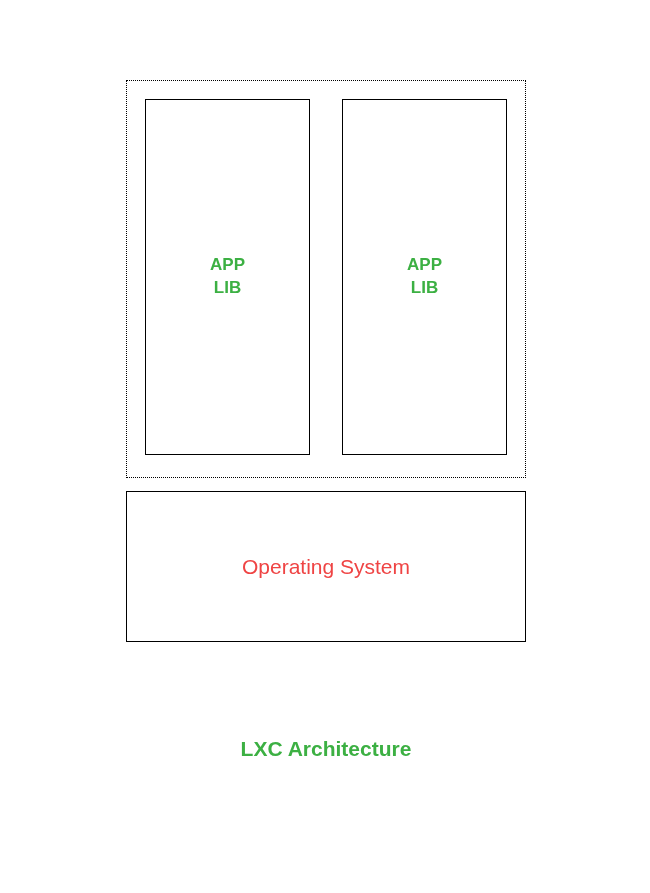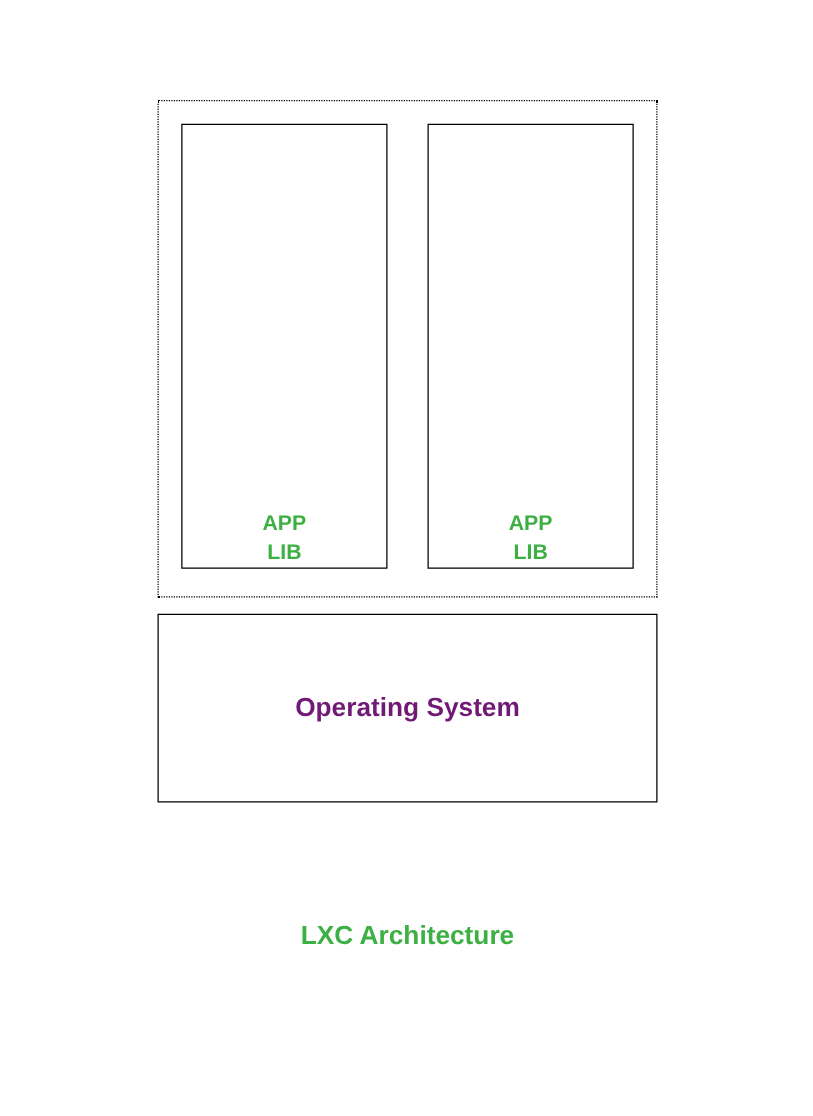--- a/index.html
+++ b/index.html
@@ -26,41 +26,41 @@
     display: flex;
     justify-content: space-between;
   }
   .app-box {
     border: 1px solid #000;
     width: 165px;
     height: 356px;
     display: flex;
     flex-direction: column;
     align-items: center;
-    justify-content: flex-end;
+    justify-content: center;
   }
   .app-label {
     color: #3cb043;
     font-weight: bold;
     font-size: 17px;
     text-align: center;
     line-height: 1.35;
   }
   .os-box {
     border: 1px solid #000;
     width: 400px;
     height: 151px;
     margin-top: 13px;
     display: flex;
     align-items: center;
     justify-content: center;
   }
   .os-label {
-    color: #701a75;
-    font-weight: bold;
+    color: #ef4444;
+    font-weight: normal;
     font-size: 21px;
   }
   .title {
     color: #3cb043;
     font-weight: bold;
     font-size: 21px;
     text-align: center;
     margin-top: 95px;
   }
 </style>

